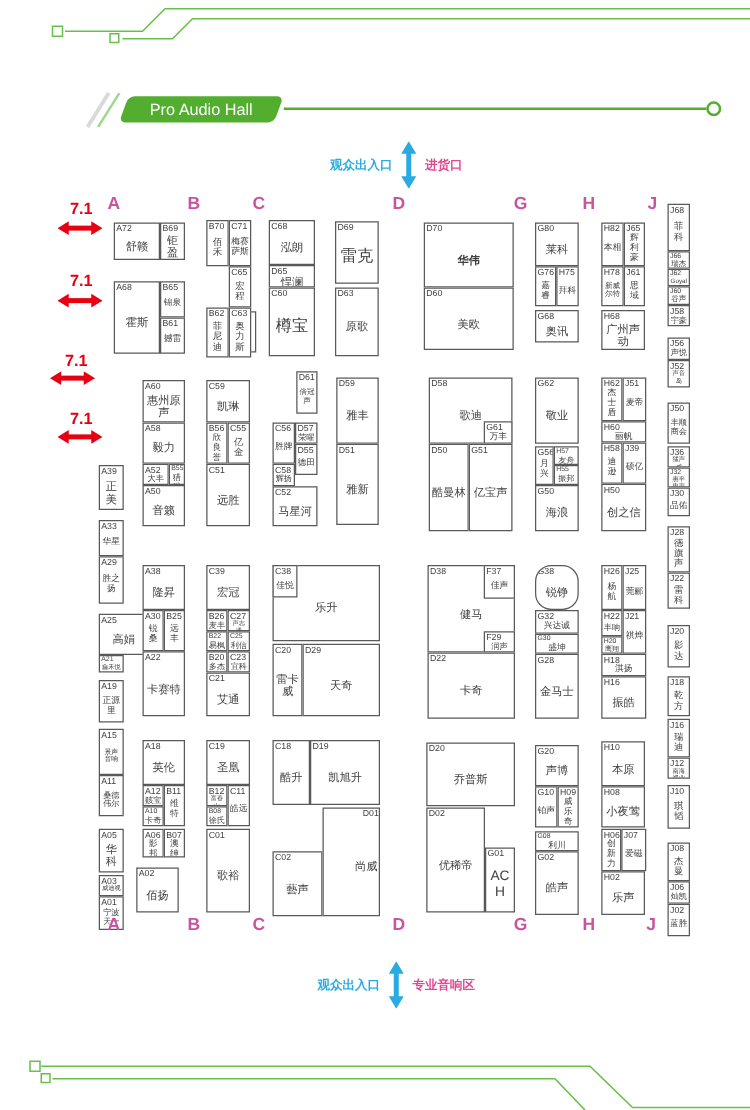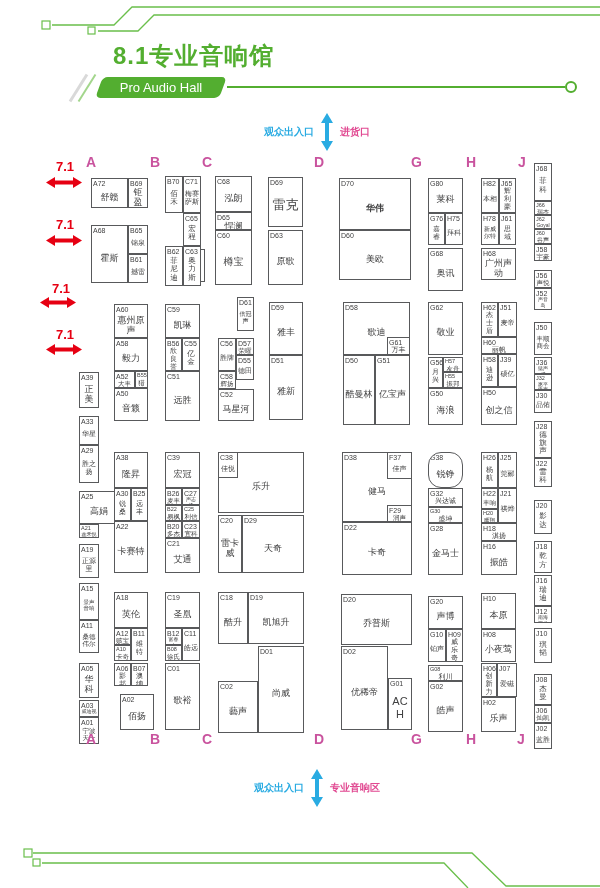--- a/index.html
+++ b/index.html
@@ -36,21 +36,20 @@
 
   <svg class="decor" style="top:0;" width="600" height="40">
     <path d="M600 7 H132 L114 25 H52" fill="none" stroke="#6abf4b" stroke-width="1.3"></path>
     <rect x="42" y="21" width="8" height="8" fill="none" stroke="#6abf4b" stroke-width="1.2"></rect>
     <path d="M600 15 H154 L138 31 H98" fill="none" stroke="#6abf4b" stroke-width="1.3"></path>
     <rect x="88" y="27" width="7" height="7" fill="none" stroke="#6abf4b" stroke-width="1.2"></rect>
   </svg>
 
   <div class="slash-a"></div>
   <div class="slash-b"></div>
-  <div class="title">8.1专业音响馆</div>
   <div class="badge">
     <span>Pro Audio Hall</span>
   </div>
   <div class="rule"></div>
   <div class="ring"></div>
 
   <div class="gate" style="top:112px;">
     <span class="gate-blue">观众出入口</span>
     <svg width="12" height="38">
       <polygon points="6,0 12,10 0,10" fill="#29abe2"></polygon>
@@ -108,21 +107,21 @@
       <div class="booth" style="left: 215px; top: 176px; width: 37px; height: 36px;">
         <div class="code">C68</div>
         <div class="bname" style="font-size: 9px;">泓朗</div>
       </div>
       <div class="booth" style="left: 215px; top: 212px; width: 37px; height: 18px;">
         <div class="code">D65</div>
         <div class="bname" style="font-size: 9px;">悍澜</div>
       </div>
       <div class="booth" style="left: 215px; top: 230px; width: 37px; height: 55px;">
         <div class="code">C60</div>
-        <div class="bname" style="font-size: 10px;">樽宝</div>
+        <div class="bname" style="font-size: 13px;">樽宝</div>
       </div>
       <div class="booth" style="left: 268px; top: 177px; width: 35px; height: 50px;">
         <div class="code">D69</div>
         <div class="bname" style="font-size: 13px;">雷克</div>
       </div>
       <div class="booth" style="left: 268px; top: 230px; width: 35px; height: 55px;">
         <div class="code">D63</div>
         <div class="bname" style="font-size: 9px;">原歌</div>
       </div>
       <div class="booth" style="left: 339px; top: 178px; width: 72px; height: 52px;">
@@ -138,21 +137,21 @@
         <div class="bname" style="font-size: 9px;">莱科</div>
       </div>
       <div class="booth" style="left: 428px; top: 213px; width: 17px; height: 32px;">
         <div class="code">G76</div>
         <div class="bname" style="font-size: 7px;">嘉睿</div>
       </div>
       <div class="booth" style="left: 445px; top: 213px; width: 18px; height: 32px;">
         <div class="code">H75</div>
         <div class="bname" style="font-size: 7px;">拜科</div>
       </div>
-      <div class="booth" style="left: 428px; top: 248px; width: 35px; height: 43px;">
+      <div class="booth" style="left: 428px; top: 248px; width: 35px; height: 26px;">
         <div class="code">G68</div>
         <div class="bname" style="font-size: 9px;">奥讯</div>
       </div>
       <div class="booth" style="left: 481px; top: 178px; width: 18px; height: 35px;">
         <div class="code">H82</div>
         <div class="bname" style="font-size: 7px;">本相</div>
       </div>
       <div class="booth" style="left: 499px; top: 178px; width: 17px; height: 35px;">
         <div class="code">J65</div>
         <div class="bname" style="font-size: 7px;">辉利豪</div>
@@ -566,21 +565,21 @@
         <div class="bname" style="font-size: 6.5px;">卡奇</div>
       </div>
       <div class="booth" style="left: 114px; top: 663px; width: 17px; height: 23px;">
         <div class="code">A06</div>
         <div class="bname" style="font-size: 7px;">影邦</div>
       </div>
       <div class="booth" style="left: 131px; top: 663px; width: 17px; height: 23px;">
         <div class="code">B07</div>
         <div class="bname" style="font-size: 7px;">澳绅</div>
       </div>
-      <div class="booth" style="left: 120px; top: 694px; width: 34px; height: 36px;">
+      <div class="booth" style="left: 109px; top: 694px; width: 34px; height: 36px;">
         <div class="code">A02</div>
         <div class="bname" style="font-size: 9px;">佰扬</div>
       </div>
       <div class="booth" style="left: 165px; top: 592px; width: 35px; height: 36px;">
         <div class="code">C19</div>
         <div class="bname" style="font-size: 9px;">圣凰</div>
       </div>
       <div class="booth" style="left: 165px; top: 628px; width: 17px; height: 17px;">
         <div class="code">B12</div>
         <div class="bname" style="font-size: 5px;">富春山</div>
@@ -598,21 +597,21 @@
         <div class="bname" style="font-size: 9px;">歌裕</div>
       </div>
       <div class="booth" style="left: 218px; top: 592px; width: 30px; height: 52px;">
         <div class="code">C18</div>
         <div class="bname" style="font-size: 9px;">酷升</div>
       </div>
       <div class="booth" style="left: 248px; top: 592px; width: 56px; height: 52px;">
         <div class="code">D19</div>
         <div class="bname" style="font-size: 9px;">凯旭升</div>
       </div>
-      <div class="booth" style="left: 258px; top: 646px; width: 46px; height: 87px;">
+      <div class="booth" style="left: 258px; top: 646px; width: 46px; height: 87px; align-items: flex-end;">
         <div class="code">D01</div>
         <div class="bname" style="font-size: 9px;">尚威</div>
       </div>
       <div class="booth" style="left: 218px; top: 681px; width: 40px; height: 52px;">
         <div class="code">C02</div>
         <div class="bname" style="font-size: 9px;">藝声</div>
       </div>
       <div class="booth" style="left: 341px; top: 594px; width: 71px; height: 51px;">
         <div class="code">D20</div>
         <div class="bname" style="font-size: 9px;">乔普斯</div>

